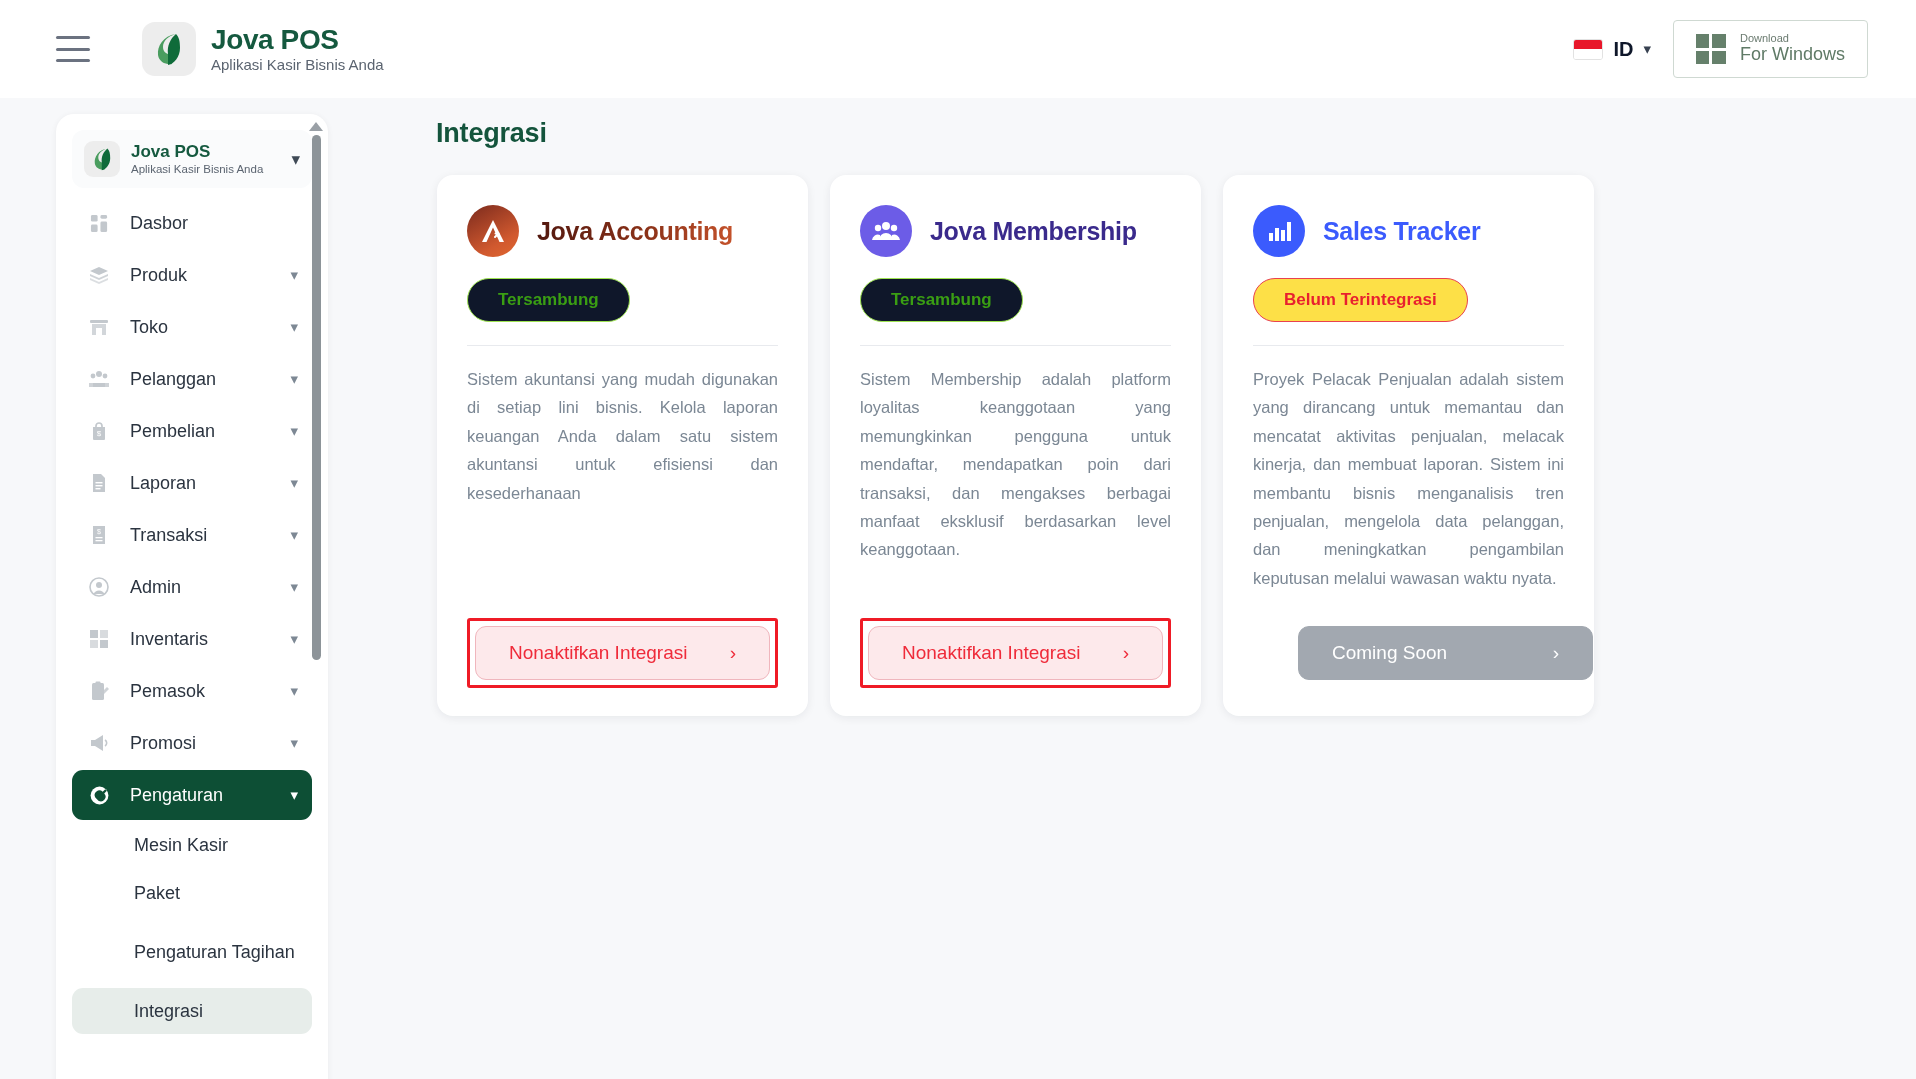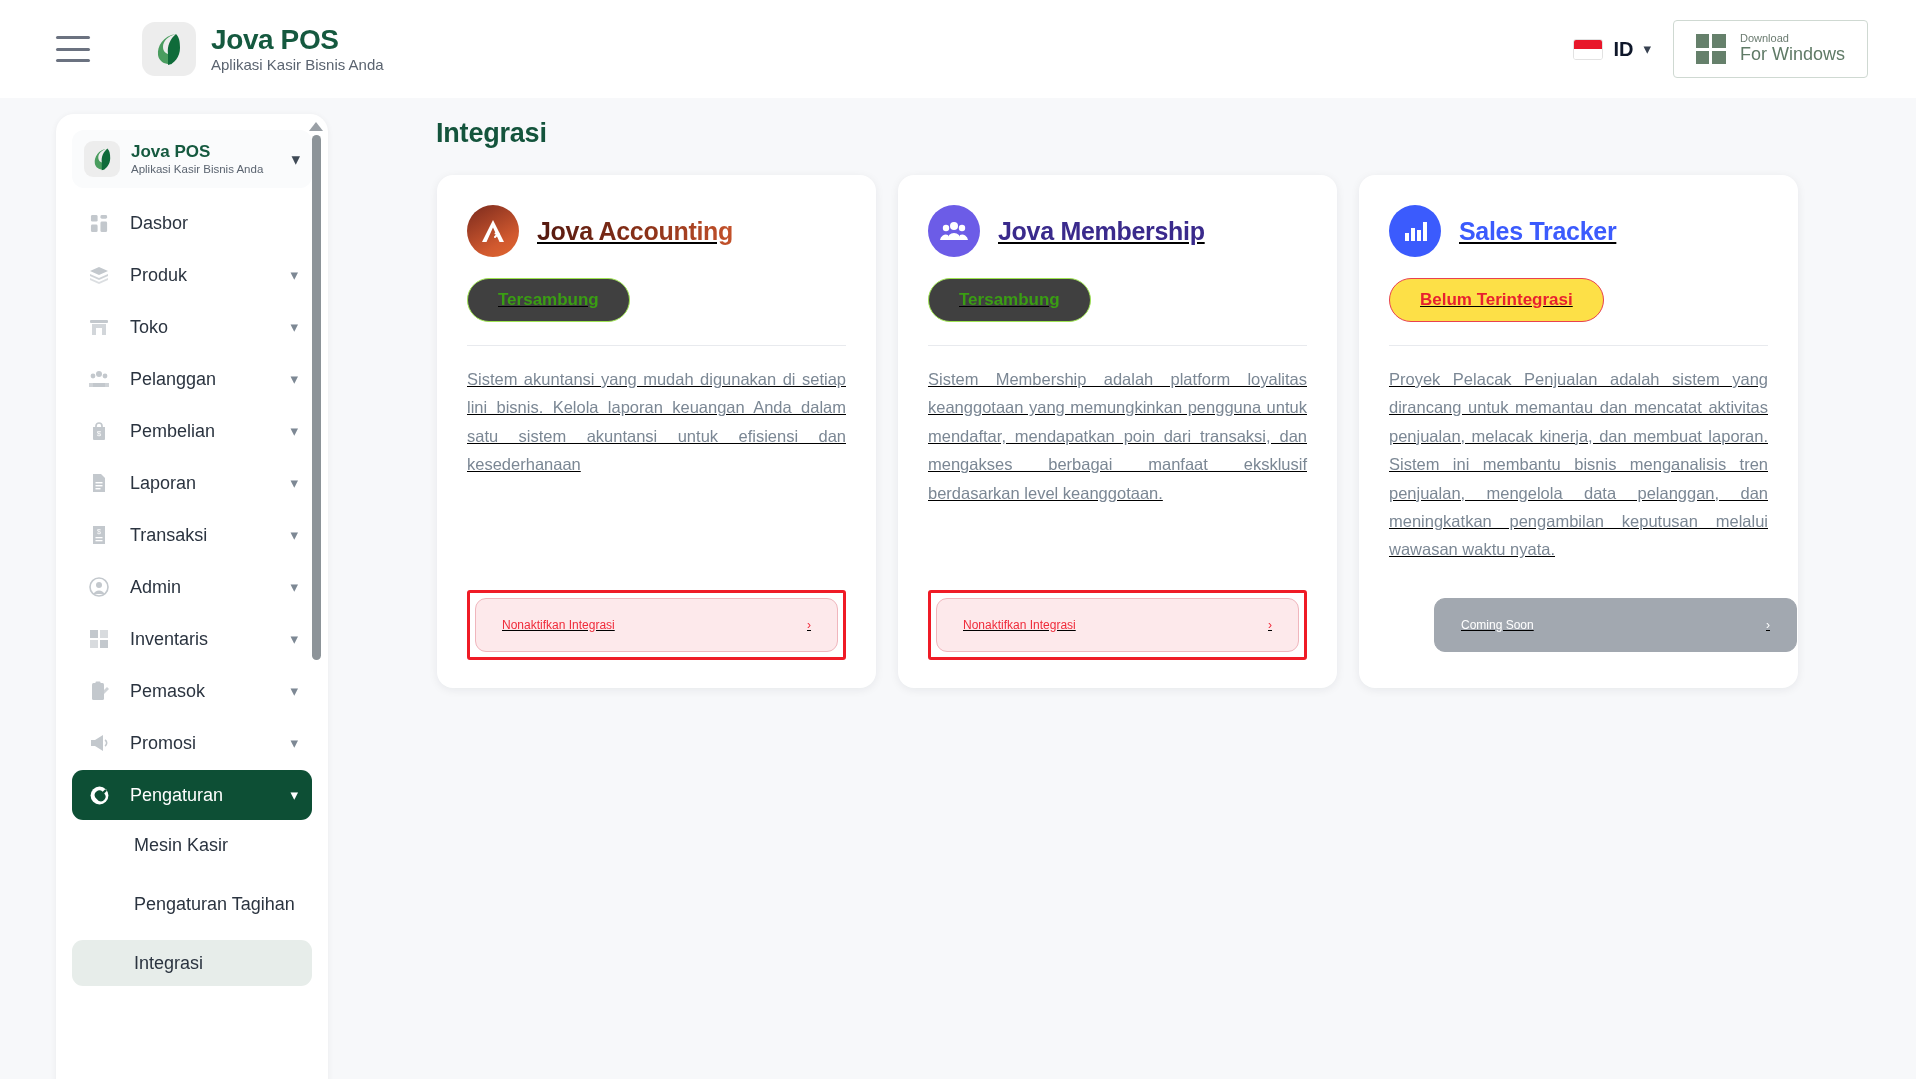--- a/index.html
+++ b/index.html
@@ -119,59 +119,59 @@
   
   .main { position: absolute; left: 360px; top: 98px; right: 0; bottom: 0; }
   .page-title {
     font-size: 27px; font-weight: bold; color: #14543c;
     margin: 20px 0 0 76px; letter-spacing: -0.2px;
   }
   .cards {
     display: flex; gap: 22px; margin: 26px 0 0 77px;
   }
   .card {
-    width: 439px; background: #ffffff; border-radius: 16px;
+    width: 371px; background: #ffffff; border-radius: 16px;
     box-shadow: 0 2px 10px rgba(16,24,40,0.07);
     padding: 30px 30px 28px 30px;
-    display: flex; flex-direction: column; text-decoration: underline;
+    display: flex; flex-direction: column;
   }
 
   .card-head { display: flex; align-items: center; gap: 18px; }
   .app-ico { width: 52px; height: 52px; border-radius: 50%; flex: none;
     display: flex; align-items: center; justify-content: center; }
   .app-ico.acct { background: linear-gradient(150deg, #7a2a1d 0%, #d1592f 70%, #e0682f 100%); }
   .app-ico.memb { background: #6c5ce7; }
   .app-ico.sales { background: #3b5bfd; }
   .app-title { font-size: 25px; font-weight: bold; letter-spacing: -0.3px; }
   .app-title.acct { background: linear-gradient(90deg, #52180f 0%, #8a3118 55%, #c4522b 100%);
     -webkit-background-clip: text; background-clip: text; color: transparent; }
   .app-title.memb { color: #3a2a8c; }
   .app-title.sales { color: #3b5bfd; }
 
   .badge {
     margin-top: 21px; align-self: flex-start;
     padding: 11px 30px; border-radius: 22px;
     font-size: 17px; font-weight: bold;
   }
-  .badge.on { background: #404040; border: 1.5px solid #9ee352; color: #3a9e13; }
+  .badge.on { background: #0f172a; border: 1.5px solid #9ee352; color: #3a9e13; }
   .badge.off { background: #fde047; border: 1.5px solid #e8414f; color: #e8202f; }
 
   .divider { margin-top: 23px; height: 1px; background: #e8eaee; }
 
   .card-desc {
     margin-top: 19px; font-size: 16.5px; line-height: 1.72;
     color: #7b8794; text-align: justify;
   }
 
   .card-action { margin-top: auto; padding-top: 26px; }
 
   .act-btn {
     width: 100%; height: 54px; border-radius: 11px;
     display: flex; align-items: center; justify-content: space-between;
-    padding: 0 26px; font-size: 12px; cursor: pointer;
+    padding: 0 33px; font-size: 19px; cursor: pointer;
   }
   .act-btn.danger { background: #fde9eb; border: 1px solid #f0b6bd; color: #ef2b3a; }
   .act-btn.disabled { background: #a2a8b0; border: 1px solid #a2a8b0; color: #ffffff; cursor: default; margin-left: 37px; }
 
   .annot { border: 3px solid #ef1b26; border-radius: 3px; padding: 5px; }
   .annot-none { border: 3px solid transparent; padding: 5px; }
 </style>
 </head>
 <body>
 
@@ -379,20 +379,21 @@
           <svg width="21" height="21" viewBox="0 0 20 20">
               <circle cx="10" cy="10" r="8.5" fill="currentColor"></circle>
               <path d="M6 12 a4.5 4.5 0 0 1 7 -5.5 l2.5 -2.5 l1.5 1.5 l-2.5 2.5 a4.5 4.5 0 0 1 -5.5 7 z" fill="#0d4f35"></path>
             </svg>
         </span>
         <span class="nav-label">Pengaturan</span>
         <span class="nav-chev">▾</span>
       </div>
 
       <div class="sub-item">Mesin Kasir</div>
+      <div class="sub-item">Paket</div>
       <div class="sub-item two-line">Pengaturan Tagihan</div>
       <div class="sub-item current">Integrasi</div>
     </div>
   </div>
 
   <div class="sb-track">
     <div class="sb-arrow-up"></div>
     <div class="sb-thumb"></div>
     <div class="sb-space"></div>
 

